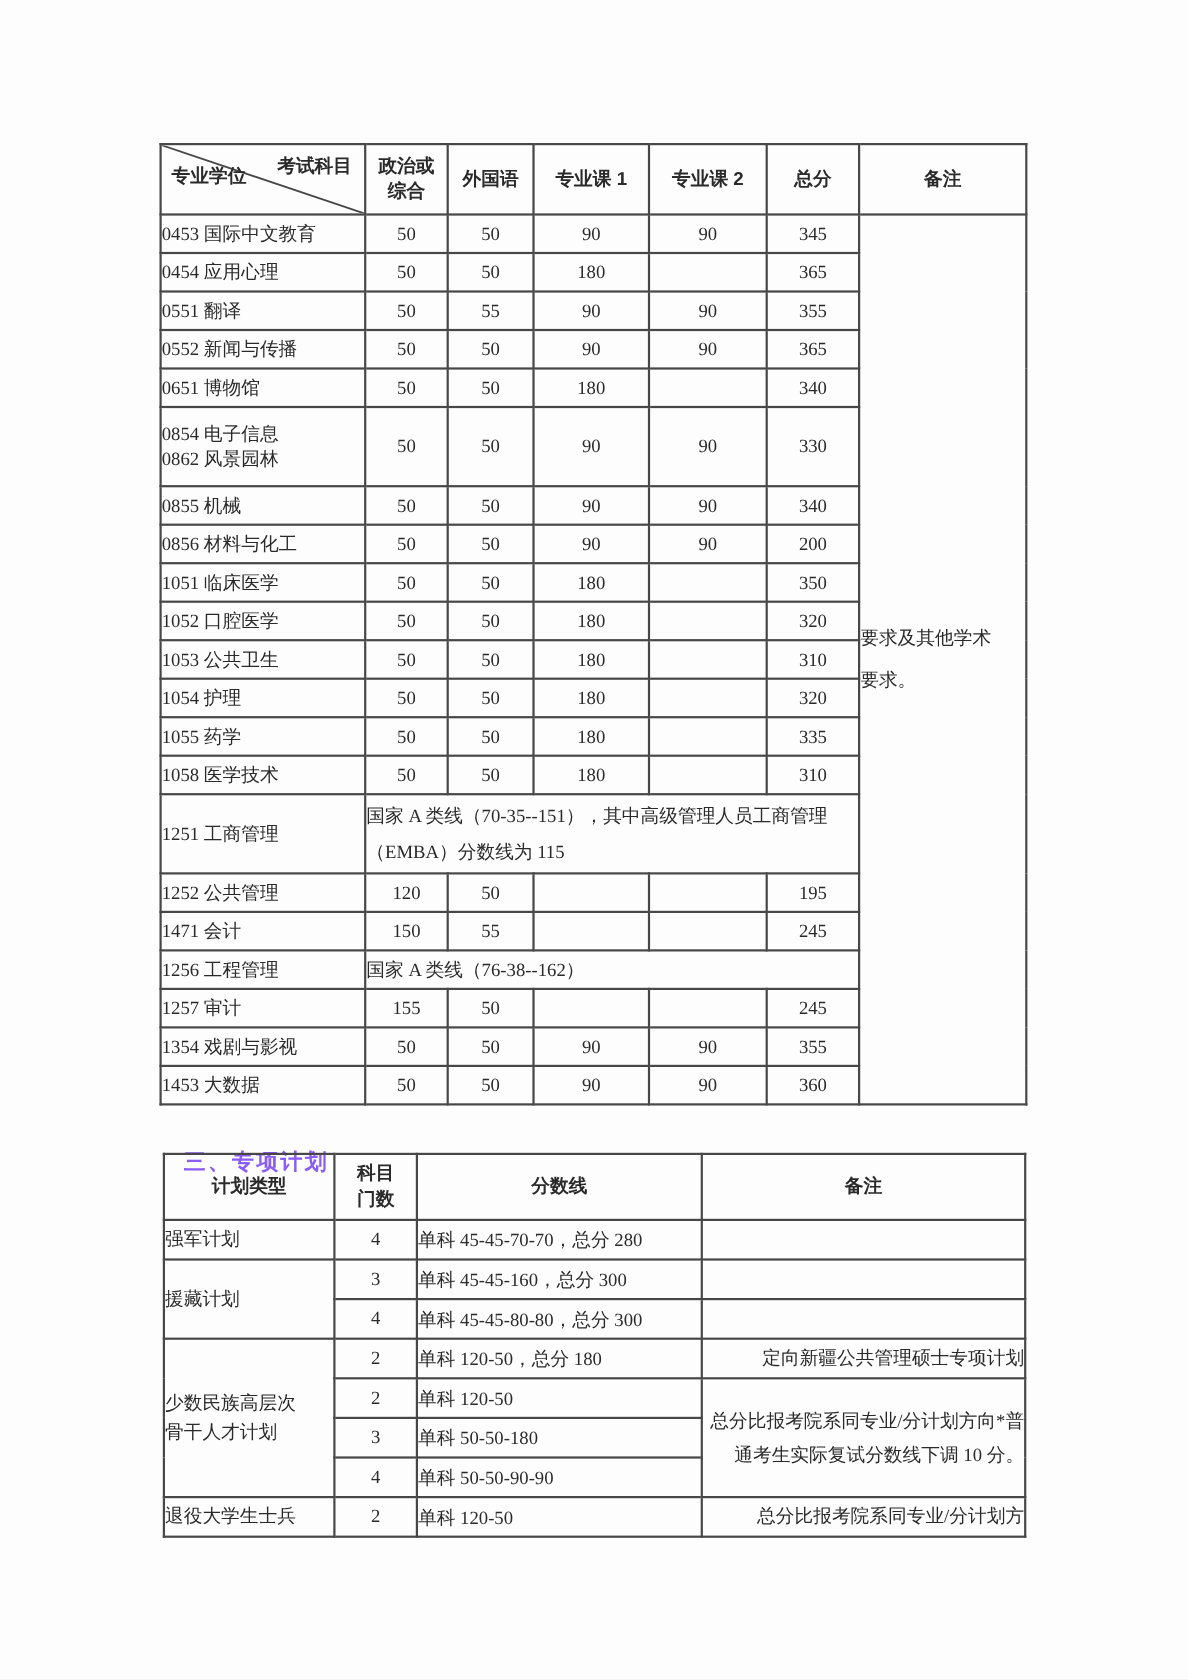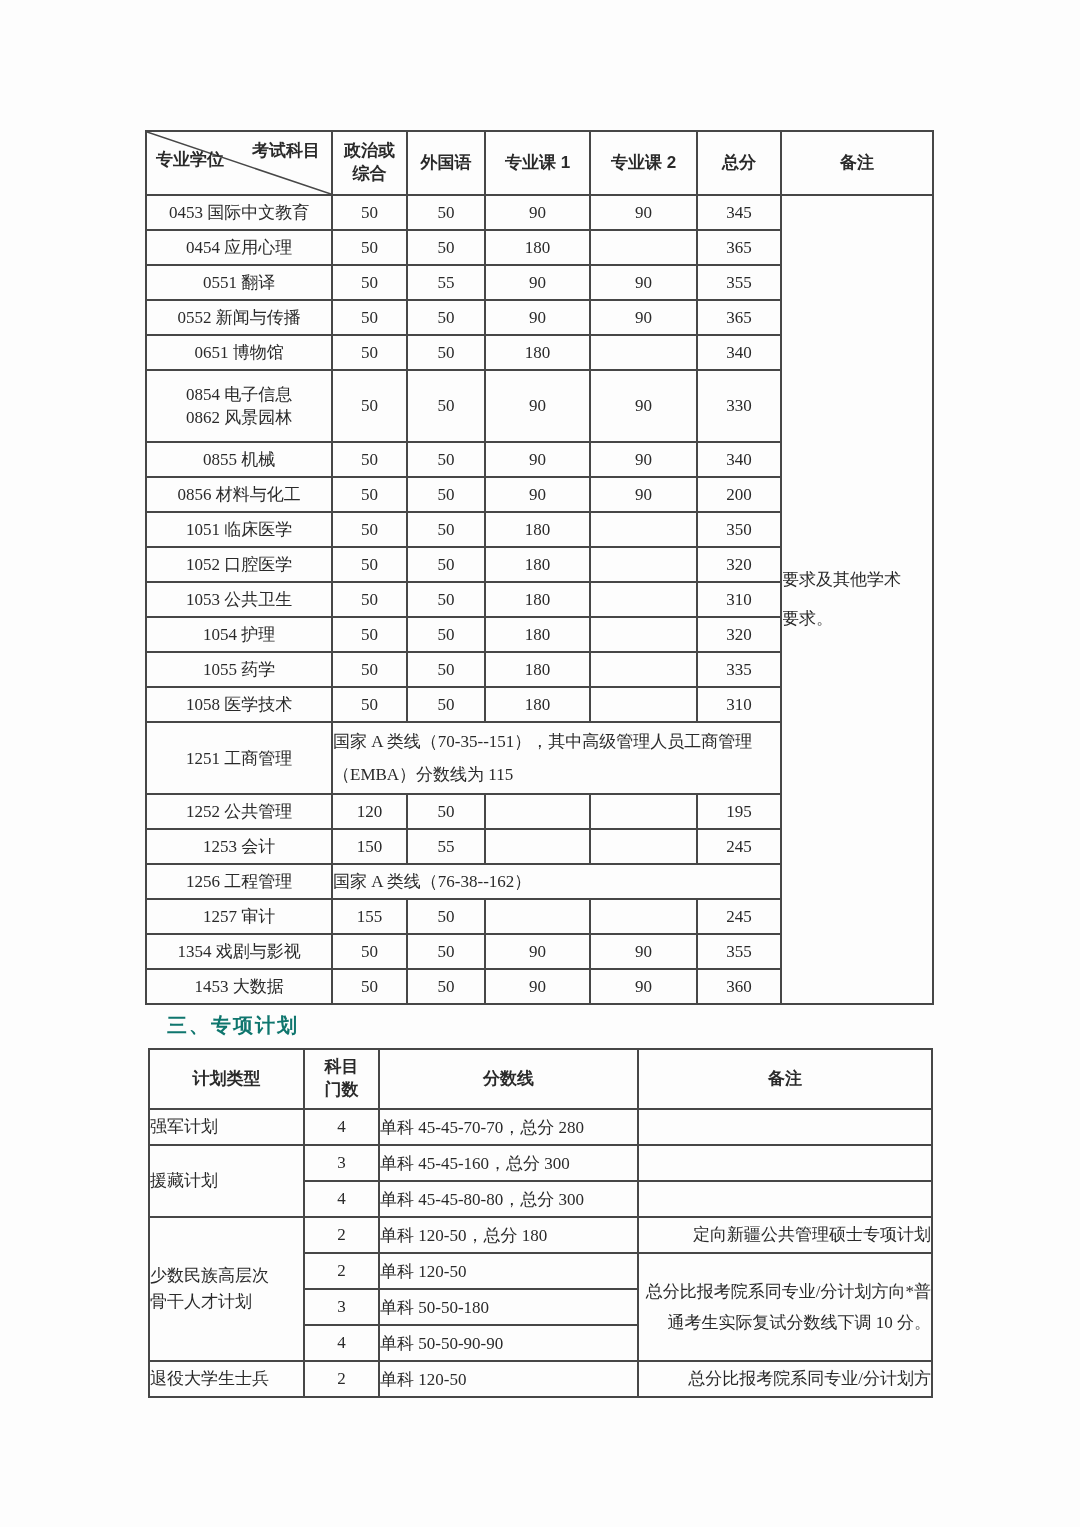--- a/index.html
+++ b/index.html
@@ -24,46 +24,46 @@
     padding:0;
     overflow:hidden;
   }
   .hd{
     font-family:"Liberation Sans","DejaVu Sans",sans-serif;
     font-weight:700;
     text-align:center;
     line-height:1.35;
   }
   .preline{white-space:pre-line;}
-  .name{ text-align:center; padding-left:10px; }
+  .name{ text-align:left; padding-left:10px; }
   .num{ text-align:center; }
   .spanline{ text-align:left; padding:4px 12px; line-height:1.95;margin-left:11px; }
   .remark-merged{
     vertical-align:top;
     text-align:left;
     padding:9px 8px 0 12px;
     line-height:2.25;
     border-radius:19px;
   }
   #t1{ left:145px; top:130px; width:787px; }
   #t1 tr.rh{ height:64px; }
   #t1 tr.r35{ height:35px; }
   #t1 tr.r72{ height:72px; }
   .diag{ position:relative; }
   .diag svg{ position:absolute; left:0; top:0; width:100%; height:100%; }
   .diag .dt{ position:absolute; right:11px; top:8px; }
   .diag .db{ position:absolute; left:9px; bottom:22px; }
   .heading{
     position:absolute;
-    left:167px; top:1012px;
+    left:167px; top:1043px;
     font-family:Liberation Serif, serif;
     font-weight:700;
     font-size:20px;
     letter-spacing:2px;
-    color:#0f766e;
+    color:#8b5cf6;
   }
   #t2{ left:148px; top:1048px; width:783px; }
   #t2 tr.rh{ height:60px; }
   #t2 tr.r{ height:36px; }
   .plan{ text-align:left; line-height:1.55; }
   .scoreline{ text-align:left; padding-left:12px; }
   .rmk{ text-align:right; padding-left:11px; padding-right:6px; line-height:1.85; }
 </style>
 </head>
 <body>
@@ -237,21 +237,21 @@
       <tr class="r35">
         <td class="name">1252 公共管理</td>
         <td class="num">120</td>
         <td class="num">50</td>
         <td class="num"></td>
         <td class="num"></td>
         <td class="num">195</td>
       </tr>
 
       <tr class="r35">
-        <td class="name">1253 会计</td>
+        <td class="name">1471 会计</td>
         <td class="num">150</td>
         <td class="num">55</td>
         <td class="num"></td>
         <td class="num"></td>
         <td class="num">245</td>
       </tr>
 
       <tr class="r35">
         <td class="name">1256 工程管理</td>
         <td class="spanline" colspan="5">国家 A 类线（76-38--162）</td>

